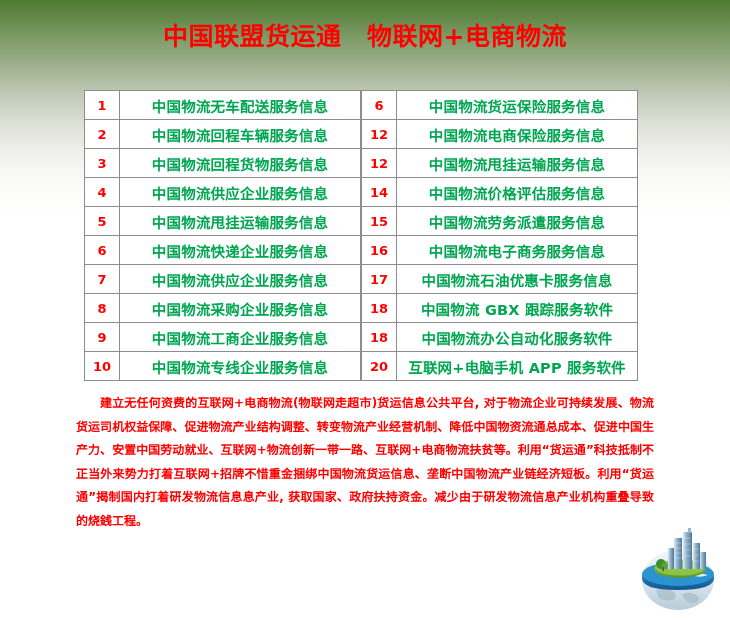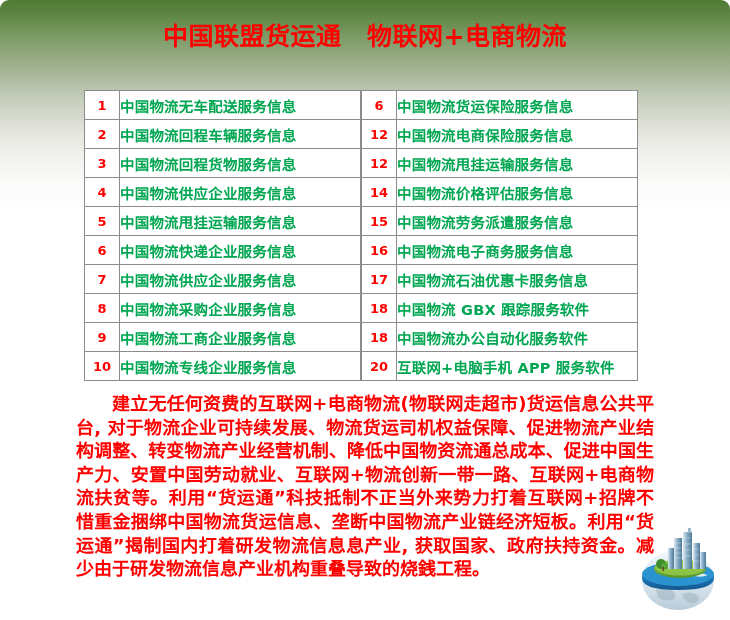--- a/index.html
+++ b/index.html
@@ -26,21 +26,20 @@
         #4e7a33 0px,
         #5e8543 14px,
         #7e9c68 38px,
         #a4b394 70px,
         #c6cebd 100px,
         #e2e4dc 130px,
         #f3f4f0 160px,
         #fbfbfa 185px,
         #ffffff 215px,
         #ffffff 620px);
-    border-radius: 9px;
   }
 
   
   #title-block {
     position: absolute;
     top: 22px;
     left: 0;
     width: 730px;
     text-align: center;
     line-height: 1.18;
@@ -73,41 +72,41 @@
   #service-table td.numcell {
     width: 34px;
     text-align: center;
     color: #ff0000;
     font-weight: bold;
     font-size: 13px;
     font-family: "DejaVu Sans", "Liberation Sans", sans-serif;
   }
   #service-table td.textcell {
     width: 240px;
-    text-align: left;
+    text-align: center;
     color: #00a651;
     font-weight: bold;
     font-size: 14.5px;
     letter-spacing: 0.2px;
     white-space: nowrap;
     font-family: "DejaVu Sans", "Liberation Sans", sans-serif;
   }
   #service-table td.textcell.left-text {
     border-right: 2px solid #8c8c8c;
   }
 
   
   #para {
     position: absolute;
     top: 392px;
     left: 76px;
     width: 578px;
     color: #ff0000;
     font-weight: bold;
-    font-size: 18px;
+    font-size: 12px;
     line-height: 23.6px;
     text-align: justify;
     text-indent: 2em;
     font-family: "DejaVu Sans", "Liberation Sans", sans-serif;
     text-justify: inter-character;
   }
 
   
   #globe {
     position: absolute;

